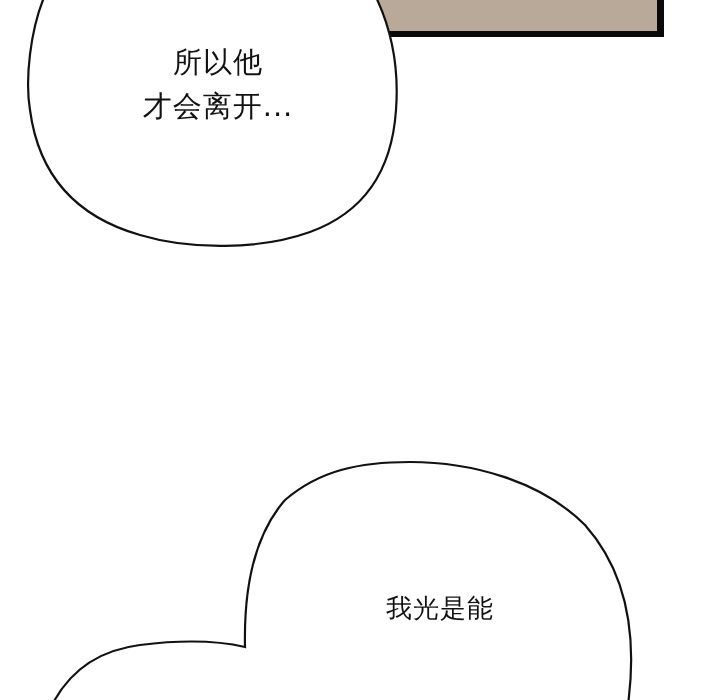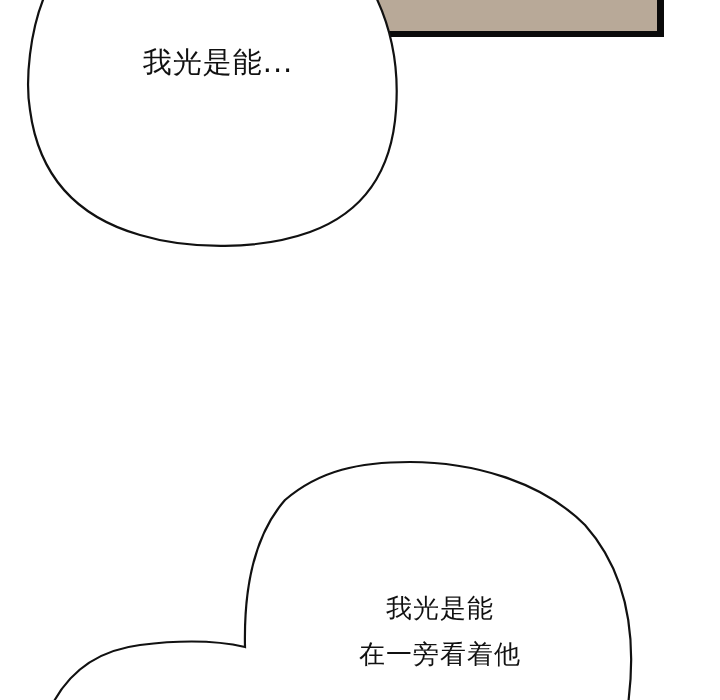--- a/index.html
+++ b/index.html
@@ -38,19 +38,19 @@
   <path d="M 52 705
            C 70 670, 100 650, 140 645
            C 180 640, 215 640, 245 647
            C 244 600, 250 540, 285 500
            C 320 470, 360 462, 410 462
            C 470 462, 540 480, 585 525
            C 625 570, 638 630, 628 705 Z" fill="#ffffff" stroke="#111111" stroke-width="2.2"></path>
 </svg>
 
 <div id="bubble1-text" class="text-block">
-  <div>我光是能...</div>
+  <div>所以他</div>
+  <div>才会离开...</div>
 </div>
 
 <div id="bubble2-text" class="text-block">
   <div>我光是能</div>
-  <div>在一旁看着他</div>
 </div>
 
 </body></html>

